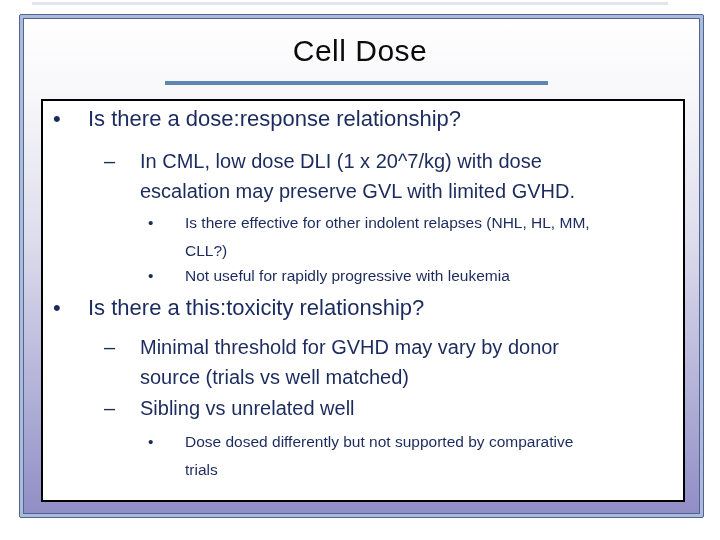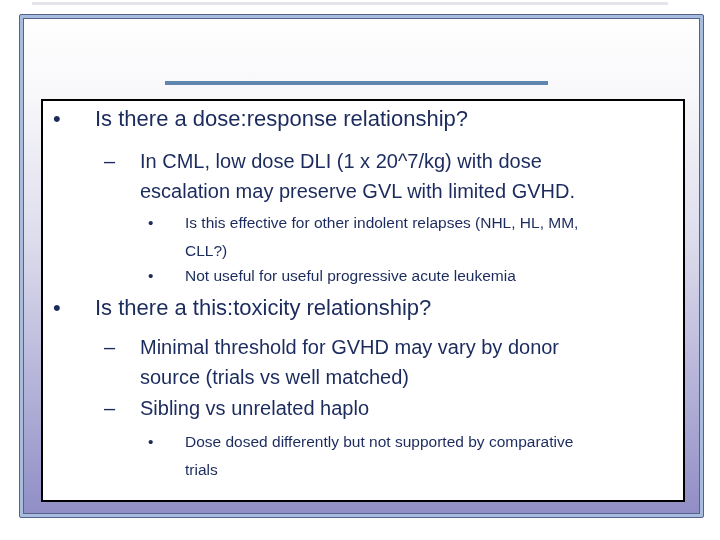--- a/index.html
+++ b/index.html
@@ -52,21 +52,21 @@
     background:#ffffff;
     border:2px solid #000000;
   }
 
   .item{position:absolute;left:0;width:720px;color:#1c2b5e;}
   .item .marker{position:absolute;display:inline-block;}
   .item .txt{position:absolute;display:inline-block;white-space:pre-line;}
 
   .lv1{font-size:22px;line-height:30px;}
   .lv1 .marker{left:53px;}
-  .lv1 .txt{left:95px;width:580px;}
+  .lv1 .txt{left:88px;width:580px;}
 
   .lv2{font-size:20px;line-height:30px;}
   .lv2 .marker{left:104px;}
   .lv2 .txt{left:140px;width:540px;}
 
   .lv3{font-size:15.5px;line-height:28px;}
   .lv3 .marker{left:148px;}
   .lv3 .txt{left:185px;width:505px;}
 
   .i1{top:104px;} .i2{top:146px;} .i3{top:209px;} .i4{top:262px;}
@@ -76,60 +76,61 @@
 <body>
 
 <div class="stage">
 
   <div class="top-strip"></div>
 
   <div class="frame">
     <div class="frame-inner"></div>
   </div>
 
+  <div class="title">Cell Dose</div>
   <div class="title-underline"></div>
 
   <div class="content-box"></div>
 
   <div class="item lv1 i1">
     <span class="marker">•</span>
     <span class="txt">Is there a dose:response relationship?</span>
   </div>
 
   <div class="item lv2 i2">
     <span class="marker">–</span>
     <span class="txt">In CML, low dose DLI (1 x 20^7/kg) with dose
 escalation may preserve GVL with limited GVHD.</span>
   </div>
 
   <div class="item lv3 i3">
     <span class="marker">•</span>
-    <span class="txt">Is this effective for other indolent relapses (NHL, HL, MM,
+    <span class="txt">Is there effective for other indolent relapses (NHL, HL, MM,
 CLL?)</span>
   </div>
 
   <div class="item lv3 i4">
     <span class="marker">•</span>
-    <span class="txt">Not useful for useful progressive acute leukemia</span>
+    <span class="txt">Not useful for rapidly progressive with leukemia</span>
   </div>
 
   <div class="item lv1 i5">
     <span class="marker">•</span>
     <span class="txt">Is there a this:toxicity relationship?</span>
   </div>
 
   <div class="item lv2 i6">
     <span class="marker">–</span>
     <span class="txt">Minimal threshold for GVHD may vary by donor
 source (trials vs well matched)</span>
   </div>
 
   <div class="item lv2 i7">
     <span class="marker">–</span>
-    <span class="txt">Sibling vs unrelated haplo</span>
+    <span class="txt">Sibling vs unrelated well</span>
   </div>
 
   <div class="item lv3 i8">
     <span class="marker">•</span>
     <span class="txt">Dose dosed differently but not supported by comparative
 trials</span>
   </div>
 
 </div>
 

